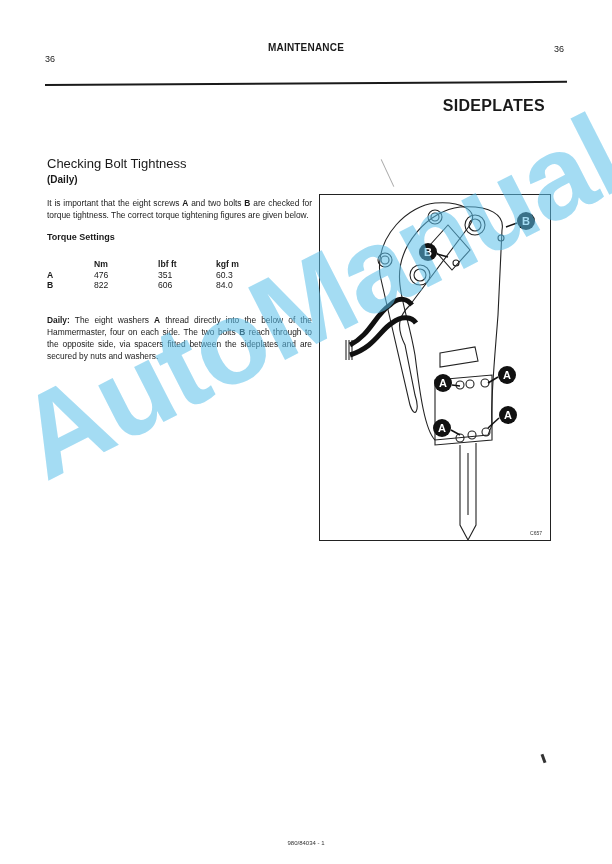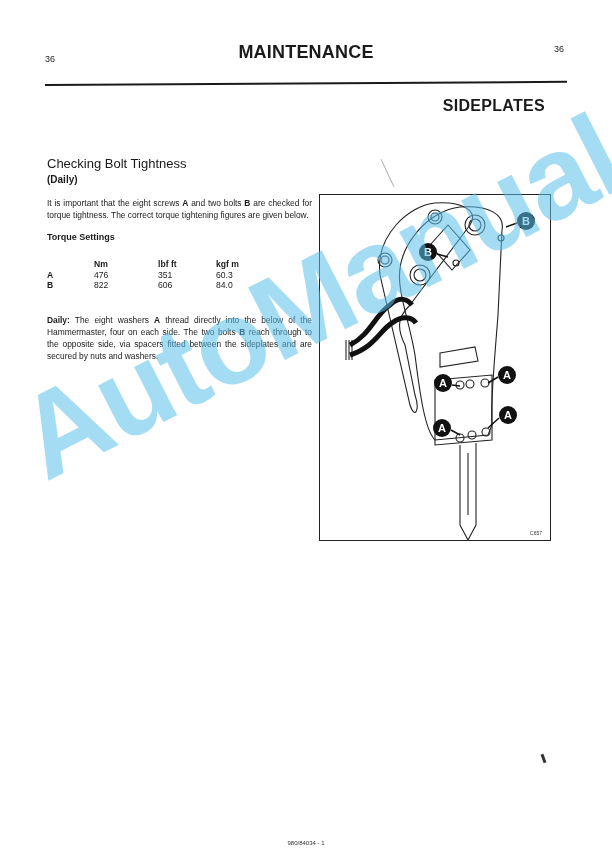--- a/index.html
+++ b/index.html
@@ -4,21 +4,21 @@
   <style>
     html, body { margin:0; padding:0; }
     body {
       width:612px; height:864px; position:relative; overflow:hidden;
       background:#ffffff; color:#1a1a1a;
       font-family:"Liberation Sans", sans-serif;
     }
     .abs { position:absolute; }
     .page-num-left { left:45px; top:54px; font-size:9px; color:#222; }
     .page-num-right { left:554px; top:44px; font-size:9px; color:#222; }
-    .header-title { left:0; width:612px; top:42px; text-align:center; font-size:18px; font-weight:bold; letter-spacing:0.2px; }
+    .header-title { left:0; width:612px; top:42px; text-align:center; font-size:10px; font-weight:bold; letter-spacing:0.2px; }
     .header-rule { left:45px; top:84px; width:522px; height:2px; background:#1a1a1a; transform:rotate(-0.35deg); transform-origin:left center; }
     .section-title { left:0; width:545px; top:97px; text-align:right; font-size:16px; font-weight:bold; letter-spacing:0.3px; }
     .h2 { left:47px; top:156px; font-size:13px; font-weight:normal; }
     .h2-sub { left:47px; top:174px; font-size:10px; font-weight:bold;text-align:right; }
     .para { left:47px; width:265px; font-size:8.4px; line-height:12px; text-align:justify; }
     .p1 { top:197px; }
     .torque-title { left:47px; top:232px; font-size:9px; font-weight:bold; }
     table.torque { position:absolute; left:47px; top:258px; border-collapse:collapse; font-size:8.6px; }
     table.torque th { font-weight:bold; text-align:left; padding:0; height:12px; }
     table.torque td { padding:0; height:10px; line-height:10px; }

